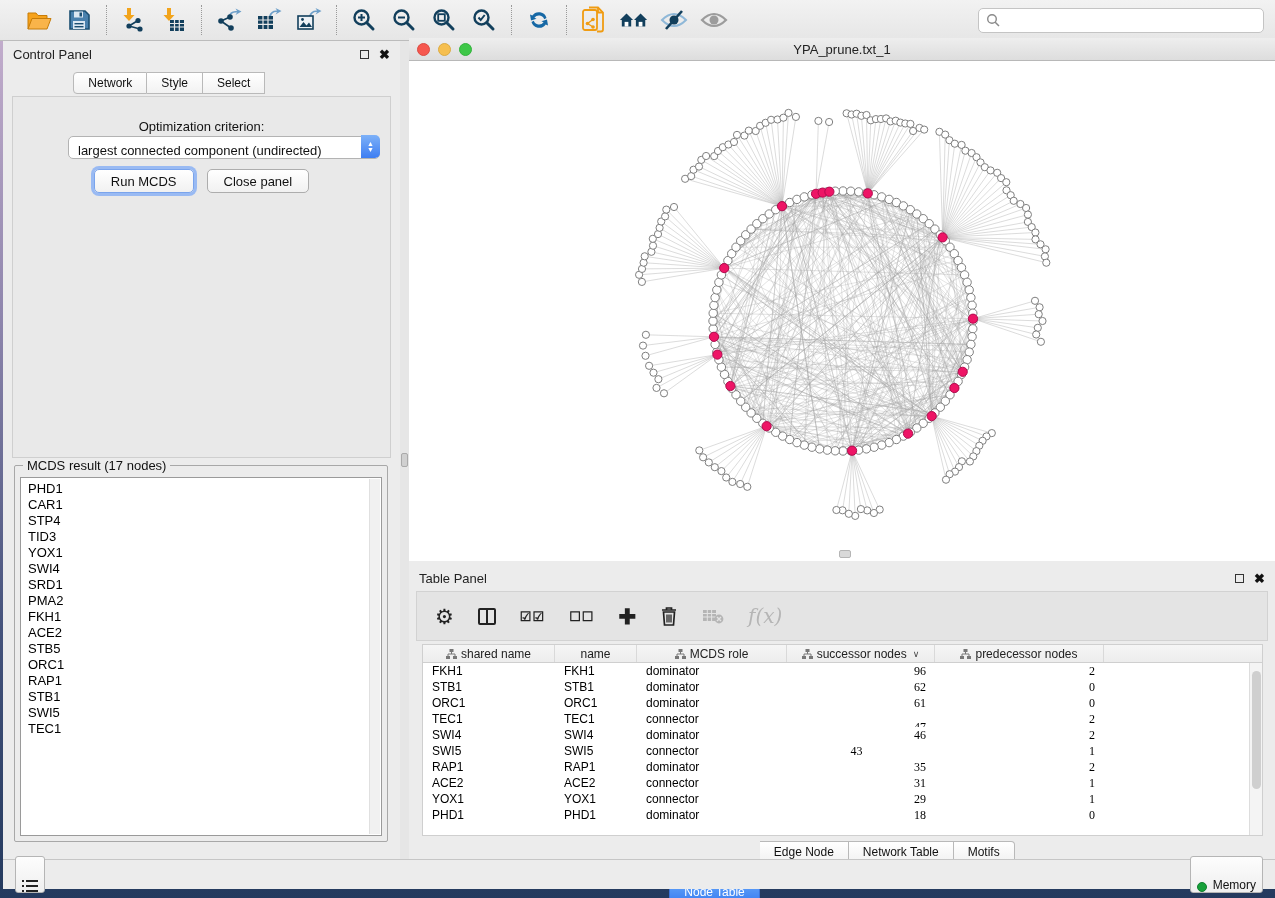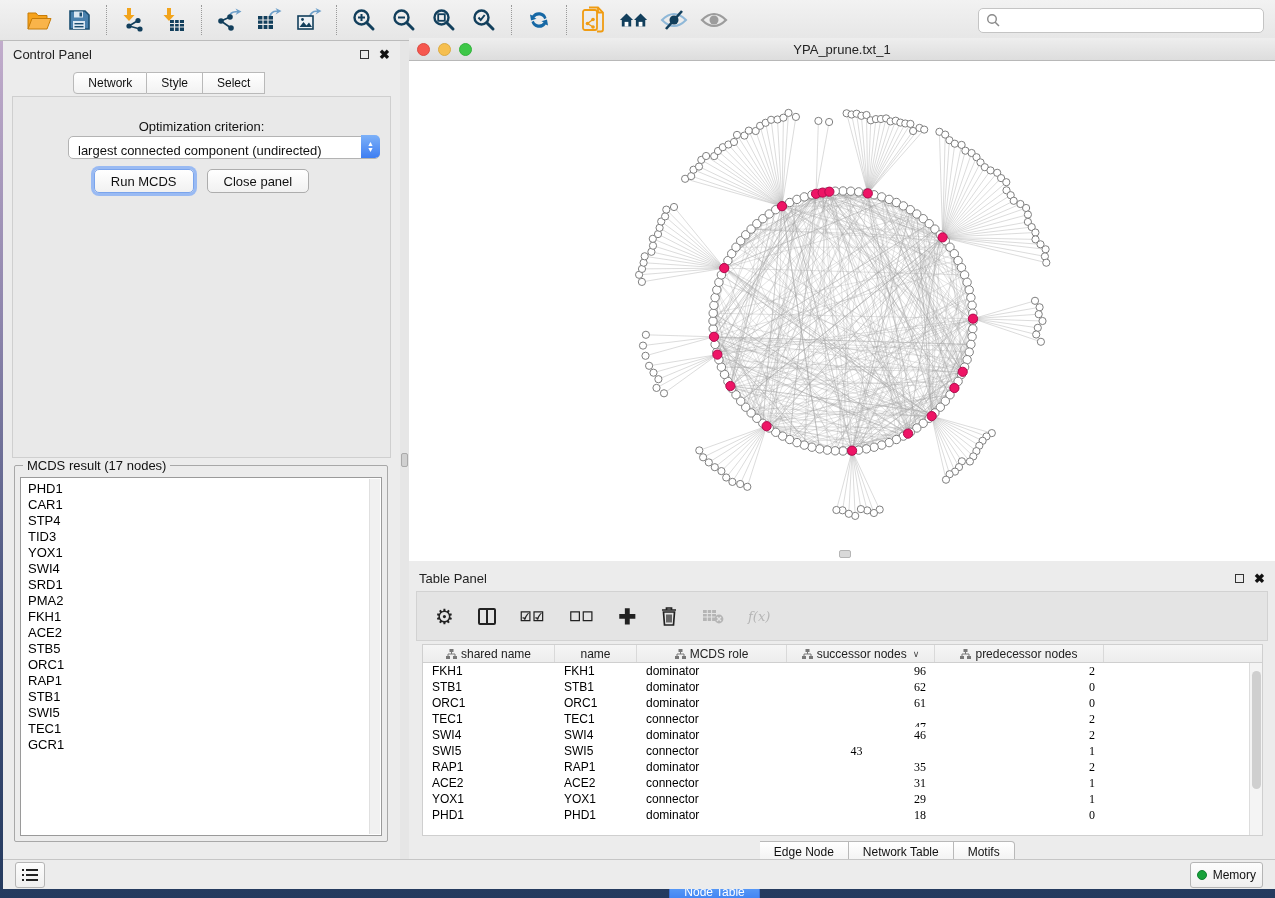--- a/index.html
+++ b/index.html
@@ -85,21 +85,21 @@
   .table-panel { position:absolute; left:406px; top:565px; right:0; bottom:30px; background:#ececec; }
   .tp-toolbar { position:absolute; left:7px; top:26px; right:7px; height:50px;
     background:#e4e4e4; border:1px solid #d2d2d2; display:flex; align-items:center; gap:24px; padding:0 18px; }
   .tp-icon { display:flex; align-items:center; justify-content:center; color:#222; }
   .tp-icon.disabled { color:#b5b5b5; }
   .gear-glyph { font-size:21px; line-height:1; }
   .cols-glyph { width:18px; height:17px; border:2px solid #222; border-radius:2px; position:relative; }
   .cols-glyph::after { content:""; position:absolute; left:6px; top:0; bottom:0; width:2px; background:#222; }
   .dualbox { font-size:13px; letter-spacing:1px; font-weight:bold; }
   .plus-glyph { font-size:21px; font-weight:bold; line-height:1; }
-  .fx-glyph { font-family:"DejaVu Serif", serif; font-style:italic; font-size:13px; }
+  .fx-glyph { font-family:"DejaVu Serif", serif; font-style:italic; font-size:20px; }
 
   .data-table { position:absolute; left:13px; top:79px; right:12px; height:192px;
     background:#fff; border:1px solid #cfcfcf; overflow:hidden; }
   .thead { display:flex; height:18px; background:linear-gradient(180deg,#f5f5f5,#ededed);
     border-bottom:1px solid #cfcfcf; }
   .th { display:flex; align-items:center; justify-content:center; gap:4px;
     border-right:1px solid #d9d9d9; font-size:12px; color:#222; position:relative; }
   .th .sort { font-size:9px; color:#444; margin-left:2px; }
   .trow { display:flex; height:16px; }
   .td { font-size:12px; color:#000; line-height:16px; white-space:nowrap; overflow:hidden; }
@@ -108,22 +108,22 @@
   .tbl-scroll { position:absolute; right:0; top:18px; bottom:0; width:13px; background:#f4f4f4;
     border-left:1px solid #ddd; }
   .tbl-thumb { position:absolute; left:2px; top:8px; width:9px; height:118px;
     background:#cfcfcf; border-radius:5px; }
 
   .table-tabs { position:absolute; left:0; right:0; top:276px; display:flex; justify-content:center; }
 
   
   .status-bar { position:absolute; left:0; right:0; bottom:0; height:30px; background:#ececec;
     border-top:1px solid #c6c6c6; display:flex; align-items:center; padding:0 12px; }
-  .sb-btn { height:26px; background:linear-gradient(180deg,#fdfdfd,#efefef); border:1px solid #b5b5b5;
-    border-radius:3px; display:flex; align-items:center; padding:0 6px; gap:6px; }
+  .sb-btn { height:37px; background:linear-gradient(180deg,#fdfdfd,#efefef); border:1px solid #b5b5b5;
+    border-radius:3px; display:flex; align-items:flex-end; padding:0 6px; gap:6px; }
   .sb-right { margin-left:auto; }
   .mem-dot { width:10px; height:10px; border-radius:50%; background:#17a13a; border:1px solid #108030; }
   .sb-label { font-size:12px; color:#111; }
 </style>
 </head>
 <body>
 
 <div class="app">
 
   <div class="toolbar">
@@ -317,21 +317,20 @@
             <div class="mcds-item">SRD1</div>
             <div class="mcds-item">PMA2</div>
             <div class="mcds-item">FKH1</div>
             <div class="mcds-item">ACE2</div>
             <div class="mcds-item">STB5</div>
             <div class="mcds-item">ORC1</div>
             <div class="mcds-item">RAP1</div>
             <div class="mcds-item">STB1</div>
             <div class="mcds-item">SWI5</div>
             <div class="mcds-item">TEC1</div>
-            <div class="mcds-item">GCR1</div>
           </div>
         <div class="mcds-scroll"></div>
       </div>
     </div>
   </div>
 
   <div class="v-splitter">
       <div class="knob"></div>
     </div>
 

